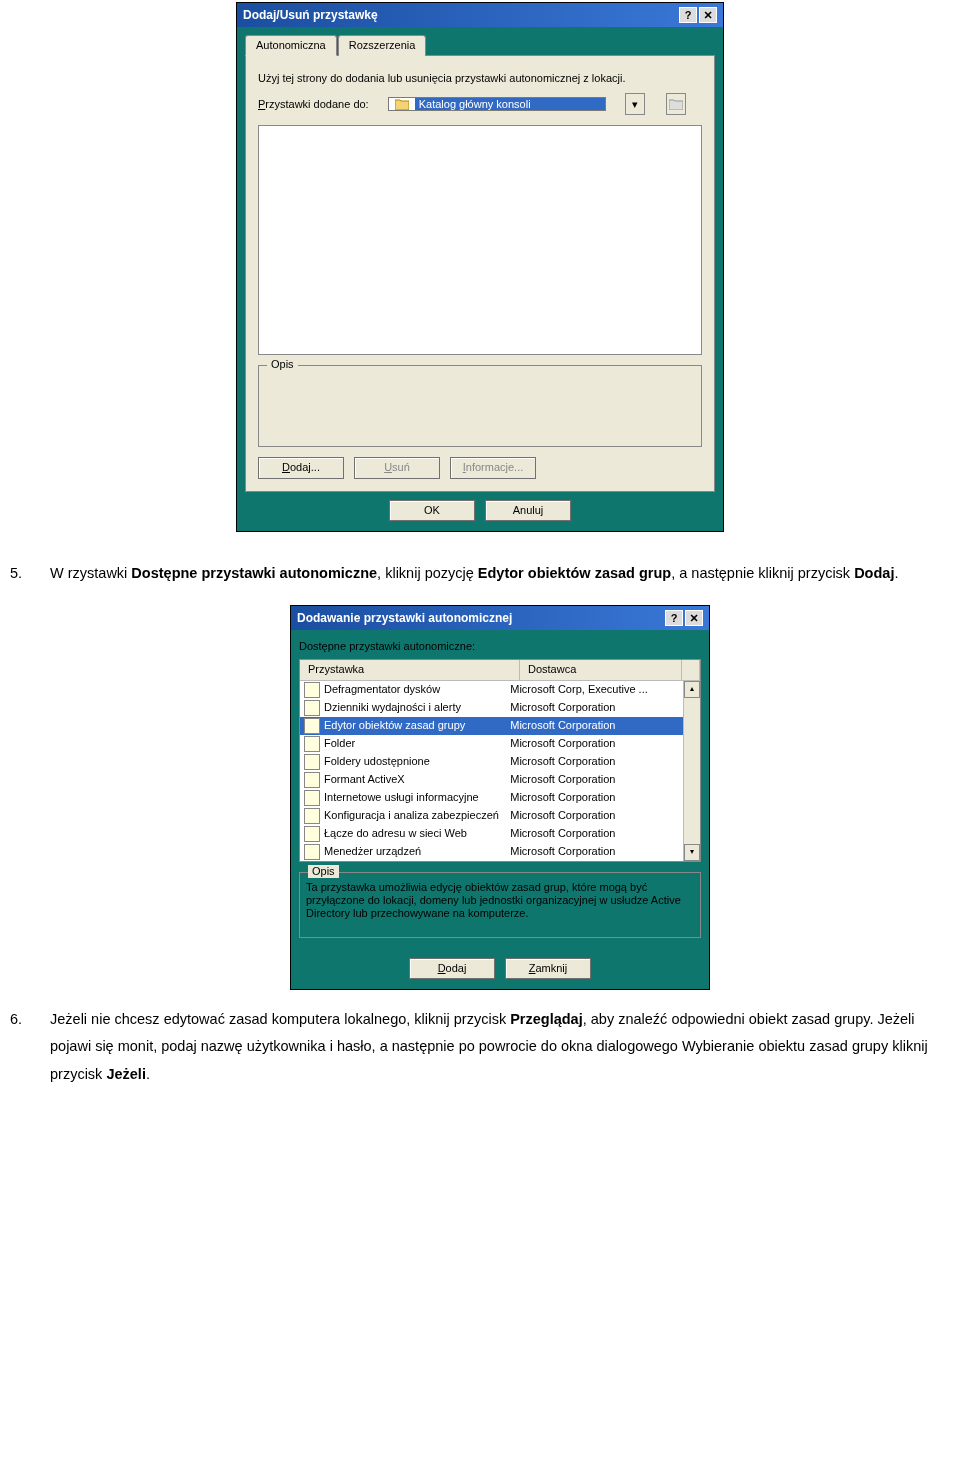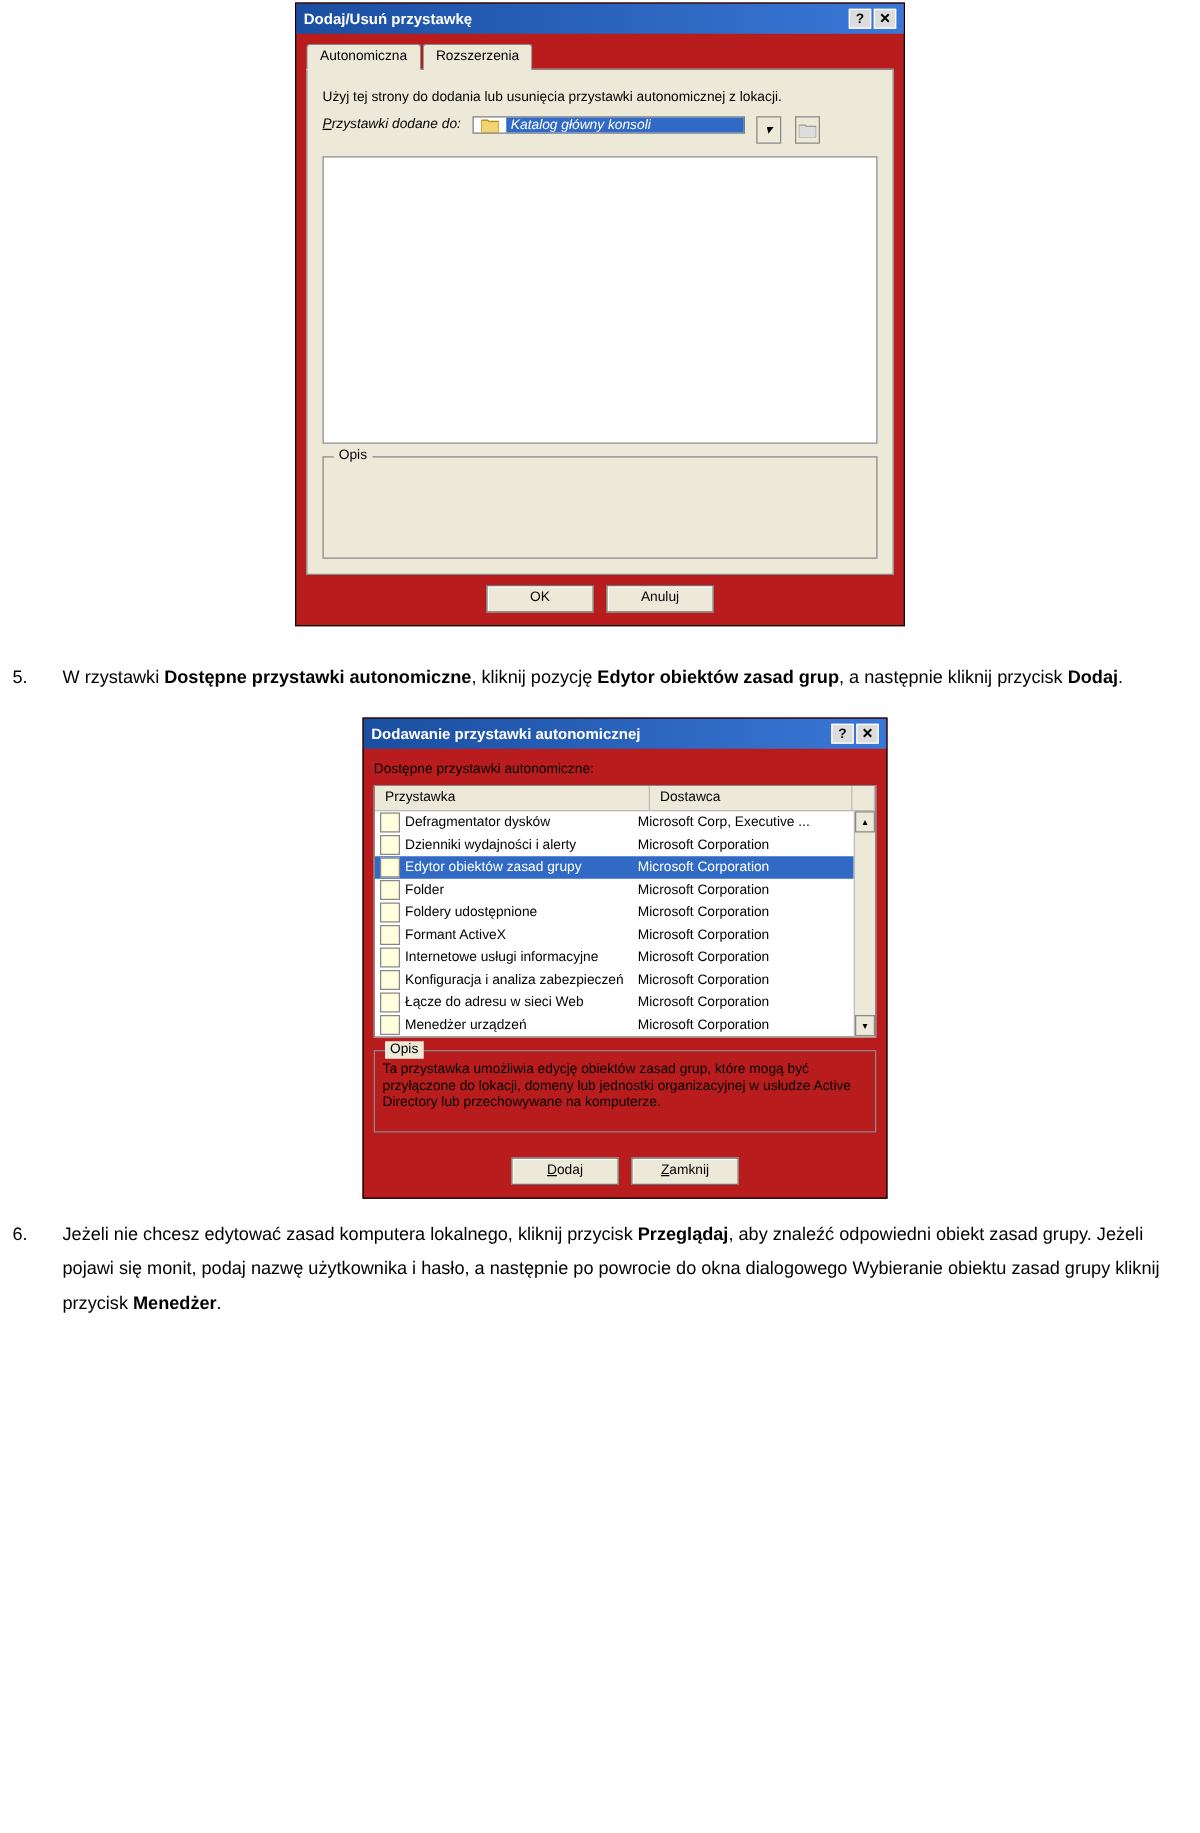--- a/index.html
+++ b/index.html
@@ -8,21 +8,21 @@
     padding: 0;
     font-family: Tahoma, Arial, sans-serif;
     font-size: 11px;
     background: #fff;
     width: 960px;
   }
 
   
   .dialog {
     border: 1px solid #000;
-    background: #b91c1c;
+    background: #0f766e;
     display: inline-block;
     line-height: 1.2;
   }
   .titlebar {
     background: linear-gradient(to right, #1a4ea0, #3a78d8);
     color: #fff;
     font-weight: bold;
     font-size: 12px;
     padding: 4px 6px;
     display: flex;
@@ -69,21 +69,21 @@
     z-index: 3;
   }
   .tabpanel {
     border: 1px solid #888;
     padding: 12px;
     position: relative;
     z-index: 1;
     background: #ece9d8;
   }
 
-  .field-row { display:flex; align-items:flex-start; gap:9px; margin:8px 0 10px 0;font-style:italic; }
+  .field-row { display:flex; align-items:center; gap:19px; margin:8px 0 10px 0; }
   .field-label u { text-decoration: underline; }
   .combobox {
     display:flex;
     align-items:center;
     border:1px solid #7a7a7a;
     background:#fff;
     height:14px;
     flex: none;
   }
   .combobox .folder-icon {
@@ -239,20 +239,25 @@
           </div>
         </div>
 
         <div class="listbox"></div>
 
         <div class="groupbox">
           <div class="groupbox-title">Opis</div>
           <div class="descbox"></div>
         </div>
 
+        <div class="button-row">
+          <div class="btn"><u>D</u><span>odaj...</span></div>
+          <div class="btn disabled"><u>U</u><span>suń</span></div>
+          <div class="btn disabled"><u>I</u><span>nformacje...</span></div>
+        </div>
       </div>
 
       <div class="bottom-buttons">
         <div class="btn">OK</div>
         <div class="btn">Anuluj</div>
       </div>
     </div>
   </div>
 </div>
 
@@ -375,16 +380,16 @@
         <div class="btn"><u>Z</u><span>amknij</span></div>
       </div>
     </div>
   </div>
 </div>
 
 <div class="doc-text">
   <div class="doc-row">
     <div class="doc-num">6.</div>
     <div class="doc-para">
-      <span>Jeżeli nie chcesz edytować zasad komputera lokalnego, kliknij przycisk </span><b>Przeglądaj</b><span>, aby znaleźć odpowiedni obiekt zasad grupy. Jeżeli pojawi się monit, podaj nazwę użytkownika i hasło, a następnie po powrocie do okna dialogowego Wybieranie obiektu zasad grupy kliknij przycisk </span><b>Menedżer</b><span>.</span>
+      <span>Jeżeli nie chcesz edytować zasad komputera lokalnego, kliknij przycisk </span><b>Przeglądaj</b><span>, aby znaleźć odpowiedni obiekt zasad grupy. Jeżeli pojawi się monit, podaj nazwę użytkownika i hasło, a następnie po powrocie do okna dialogowego Wybieranie obiektu zasad grupy kliknij przycisk </span><b>Jeżeli</b><span>.</span>
     </div>
   </div>
 </div>
 
 </body></html>

